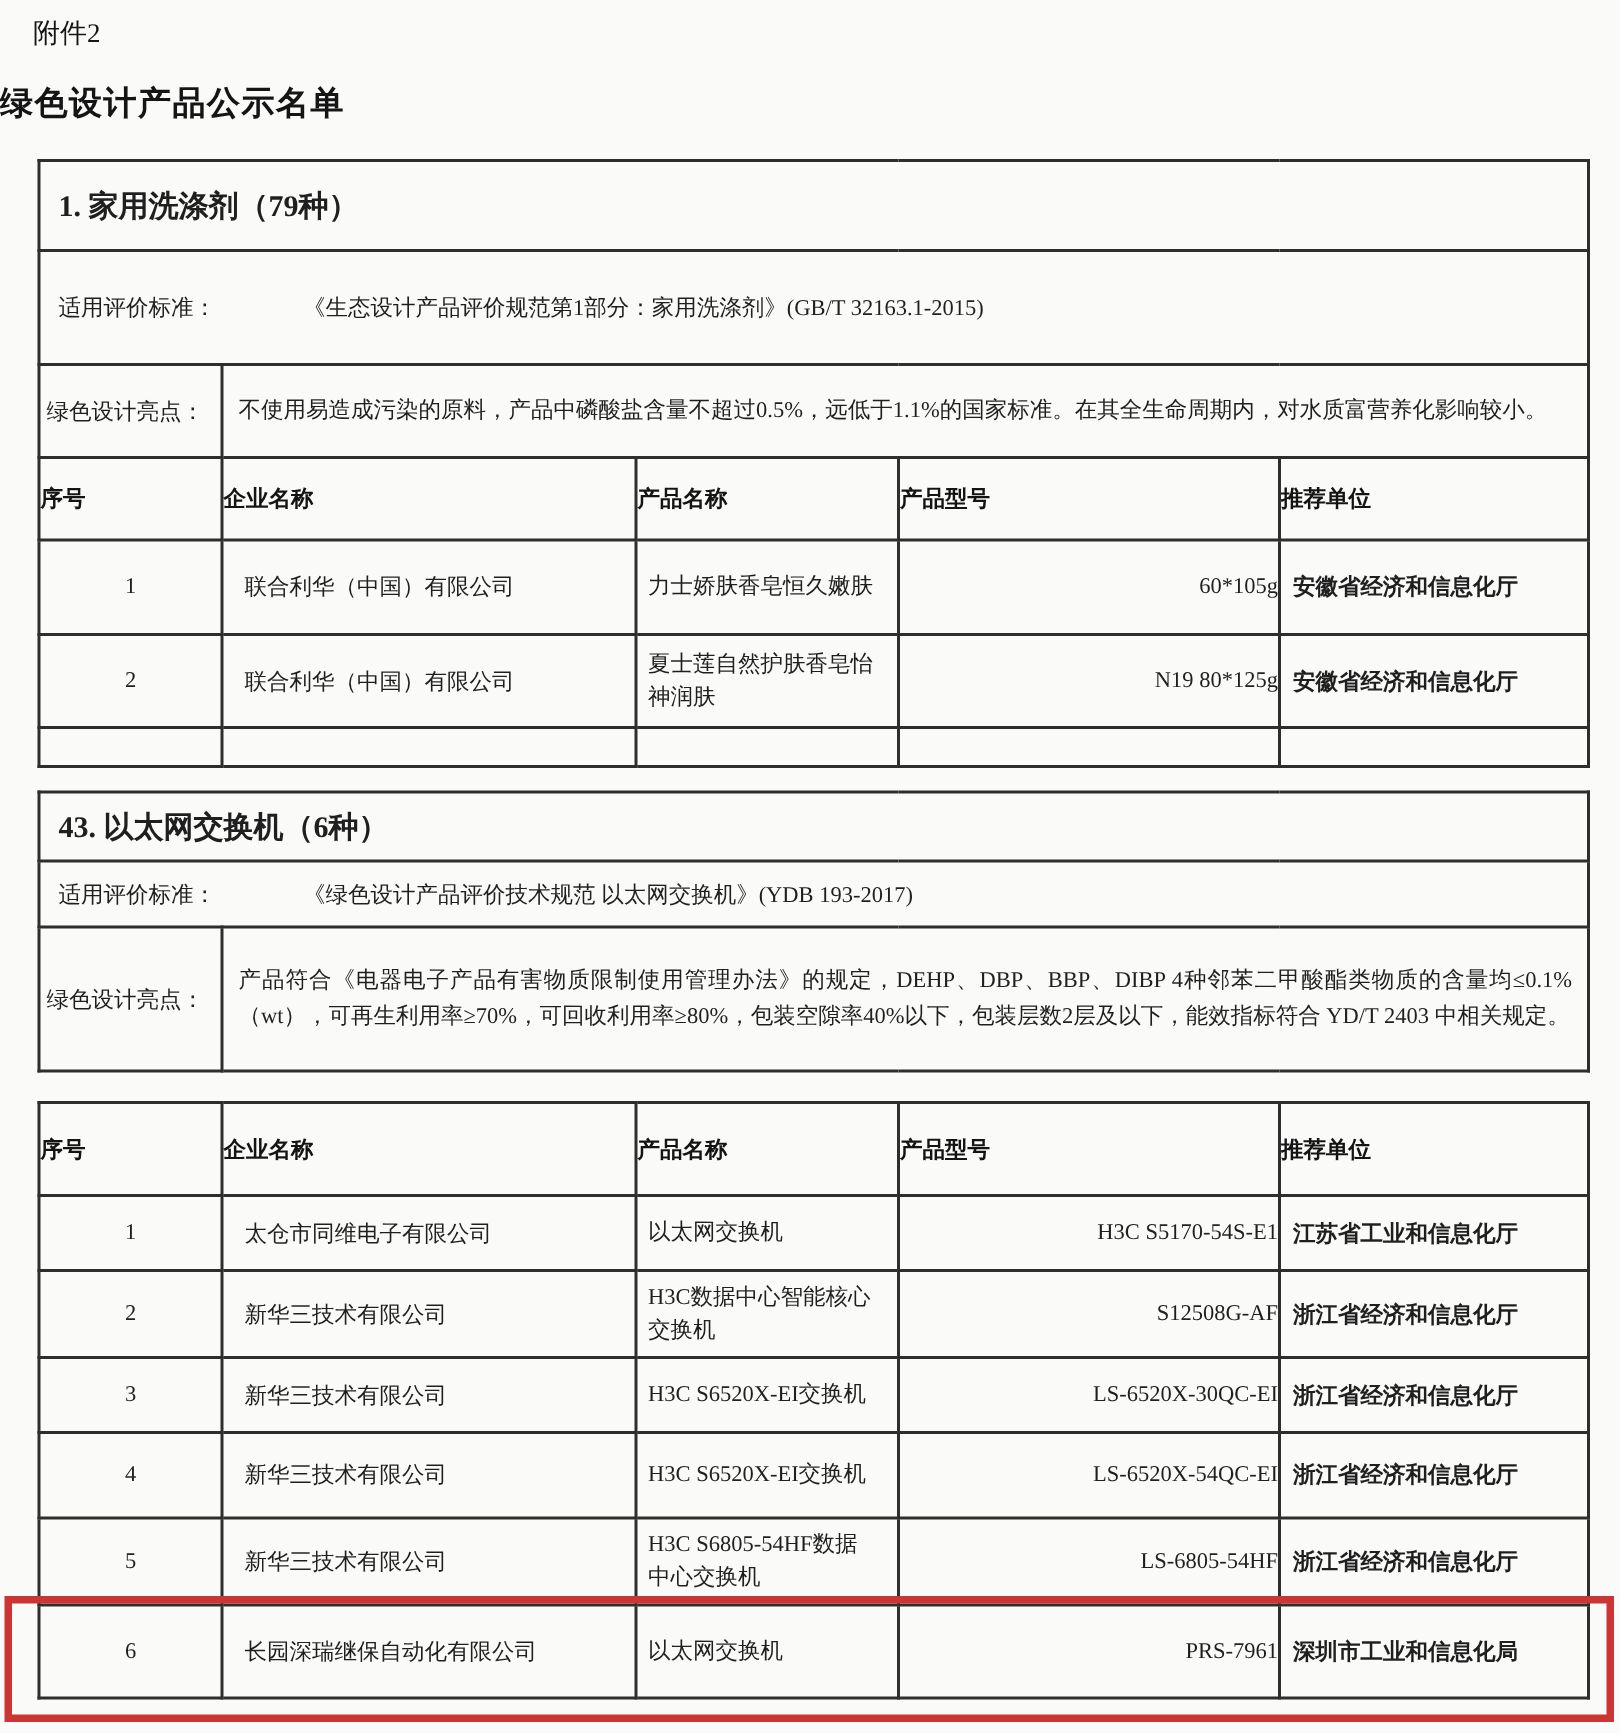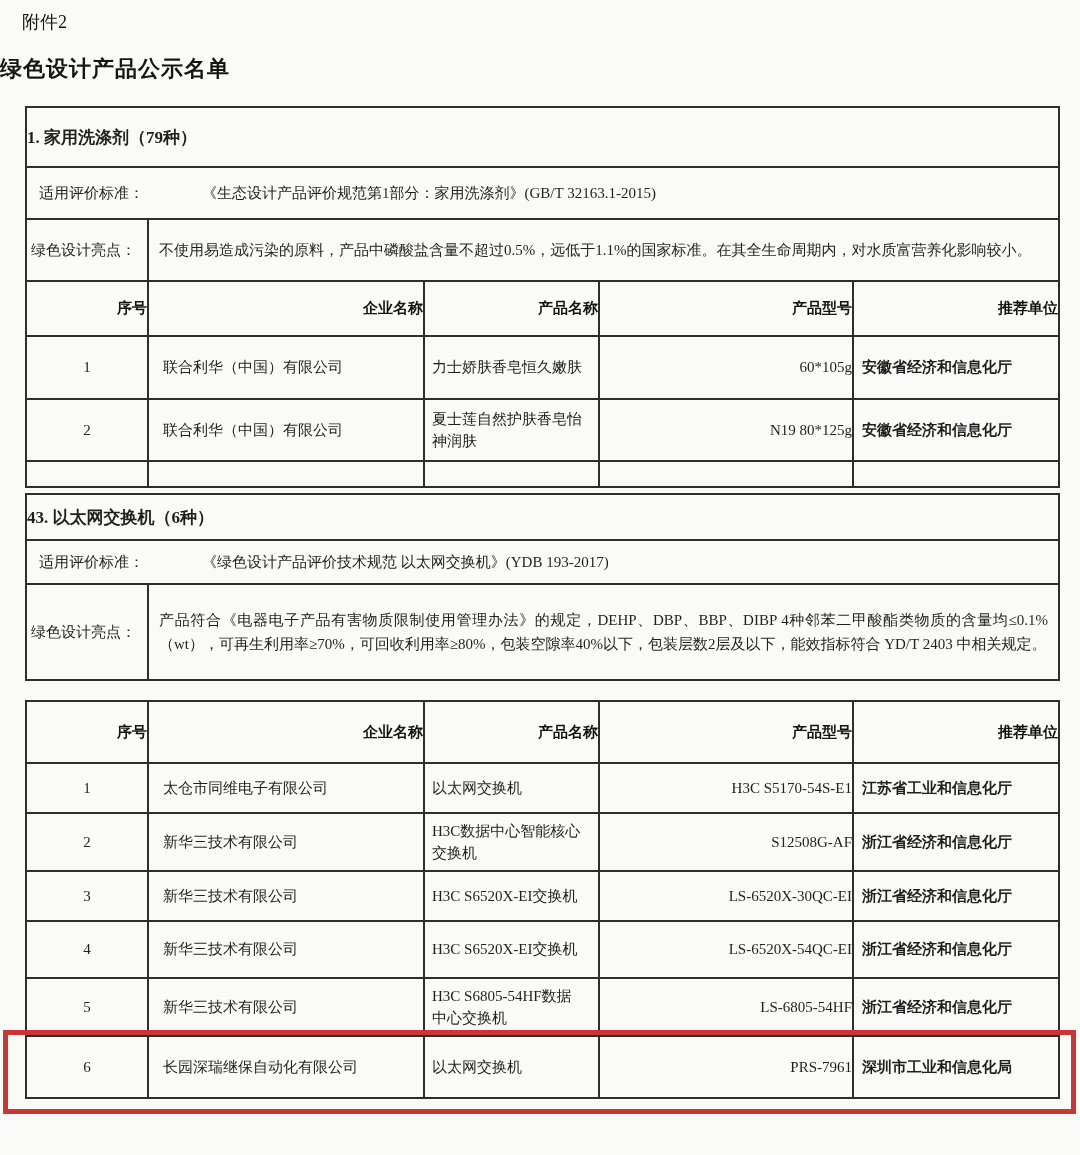--- a/index.html
+++ b/index.html
@@ -22,59 +22,60 @@
     font-size:22px; font-weight:bold; letter-spacing:1px; color:#151515;
   }
   table.box {
     margin-left:25px;
     width:1033px;
     border-collapse:collapse;
     table-layout:fixed;
     font-size:15px;
   }
   .t1 { margin-top:22px; }
-  .t43 { margin-top:5px; }
+  .t43 { margin-top:15px; }
   .t2wrap { margin-top:19px; position:relative; }
   table.box td, table.box th {
     border:2px solid #2e2e2e;
     vertical-align:middle;
     color:#1f1f1f;
   }
   .col-no  { width:122px; }
   .col-ent { width:276px; }
   .col-prod{ width:175px; }
   .col-mod { width:254px; }
   .col-rec { width:206px; }
 
   td.section-cell {
-    font-weight:bold; font-size:17px;
+    font-weight:bold; font-size:20px;
+    padding-left:12px;
     color:#141414;
   }
   .t1 .section-row { height:60px; }
   .t43 .section-row { height:46px; }
 
   td.std-cell { padding-left:12px; }
-  .t1 .std-row { height:52px;margin-left:28px; }
+  .t1 .std-row { height:76px;margin-left:28px; }
   .t43 .std-row { height:44px; }
   .std-label { display:inline-block; margin-right:58px; }
 
   td.hl-label {
     padding-left:4px;
     height:100%;
   }
   td.hl-text {
     padding:6px 10px 6px 10px;
     line-height:1.62;
     text-align:justify;
   }
   .t1 .hl-row { height:62px; }
   .t43 .hl-row { height:96px; }
 
   tr.head th {
-    font-weight:bold; font-size:15px; text-align:right;
+    font-weight:bold; font-size:15px; text-align:left;
     color:#141414;
   }
   .t1 tr.head { height:55px; }
   .t2 tr.head { height:62px; }
 
   td.c-no   { text-align:center; }
   td.c-ent  { padding-left:14px;border-radius:27px; }
   td.c-prod { padding:3px 16px 3px 7px; line-height:1.5;margin-left:27px; }
   td.c-mod  { padding-left:6px;text-align:right; }
   td.c-rec  { padding-left:8px;font-weight:bold; }

